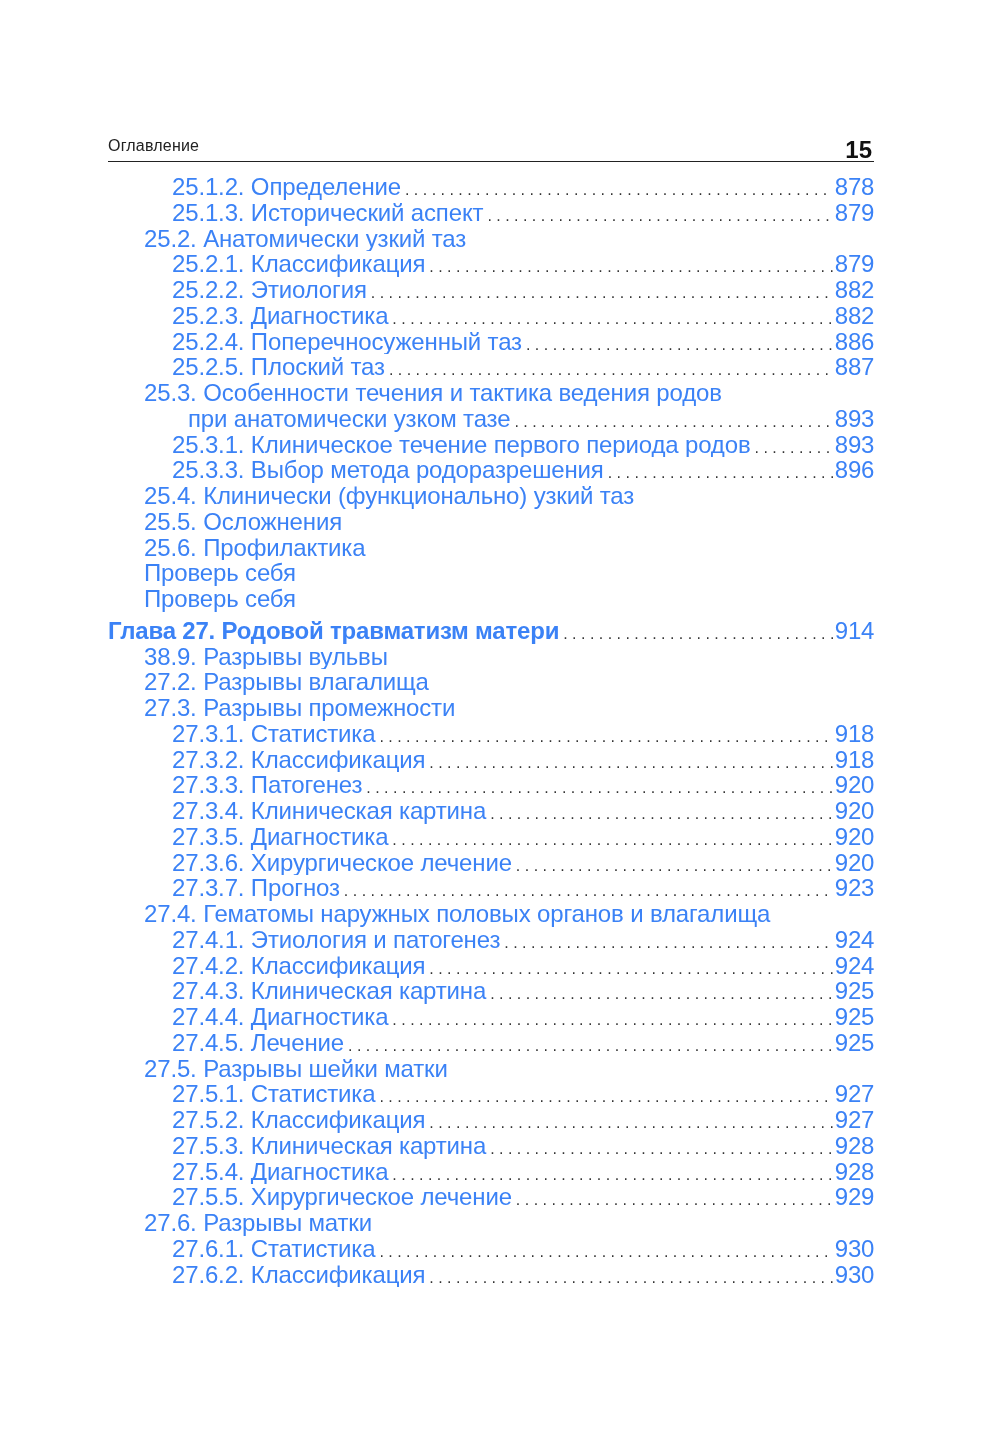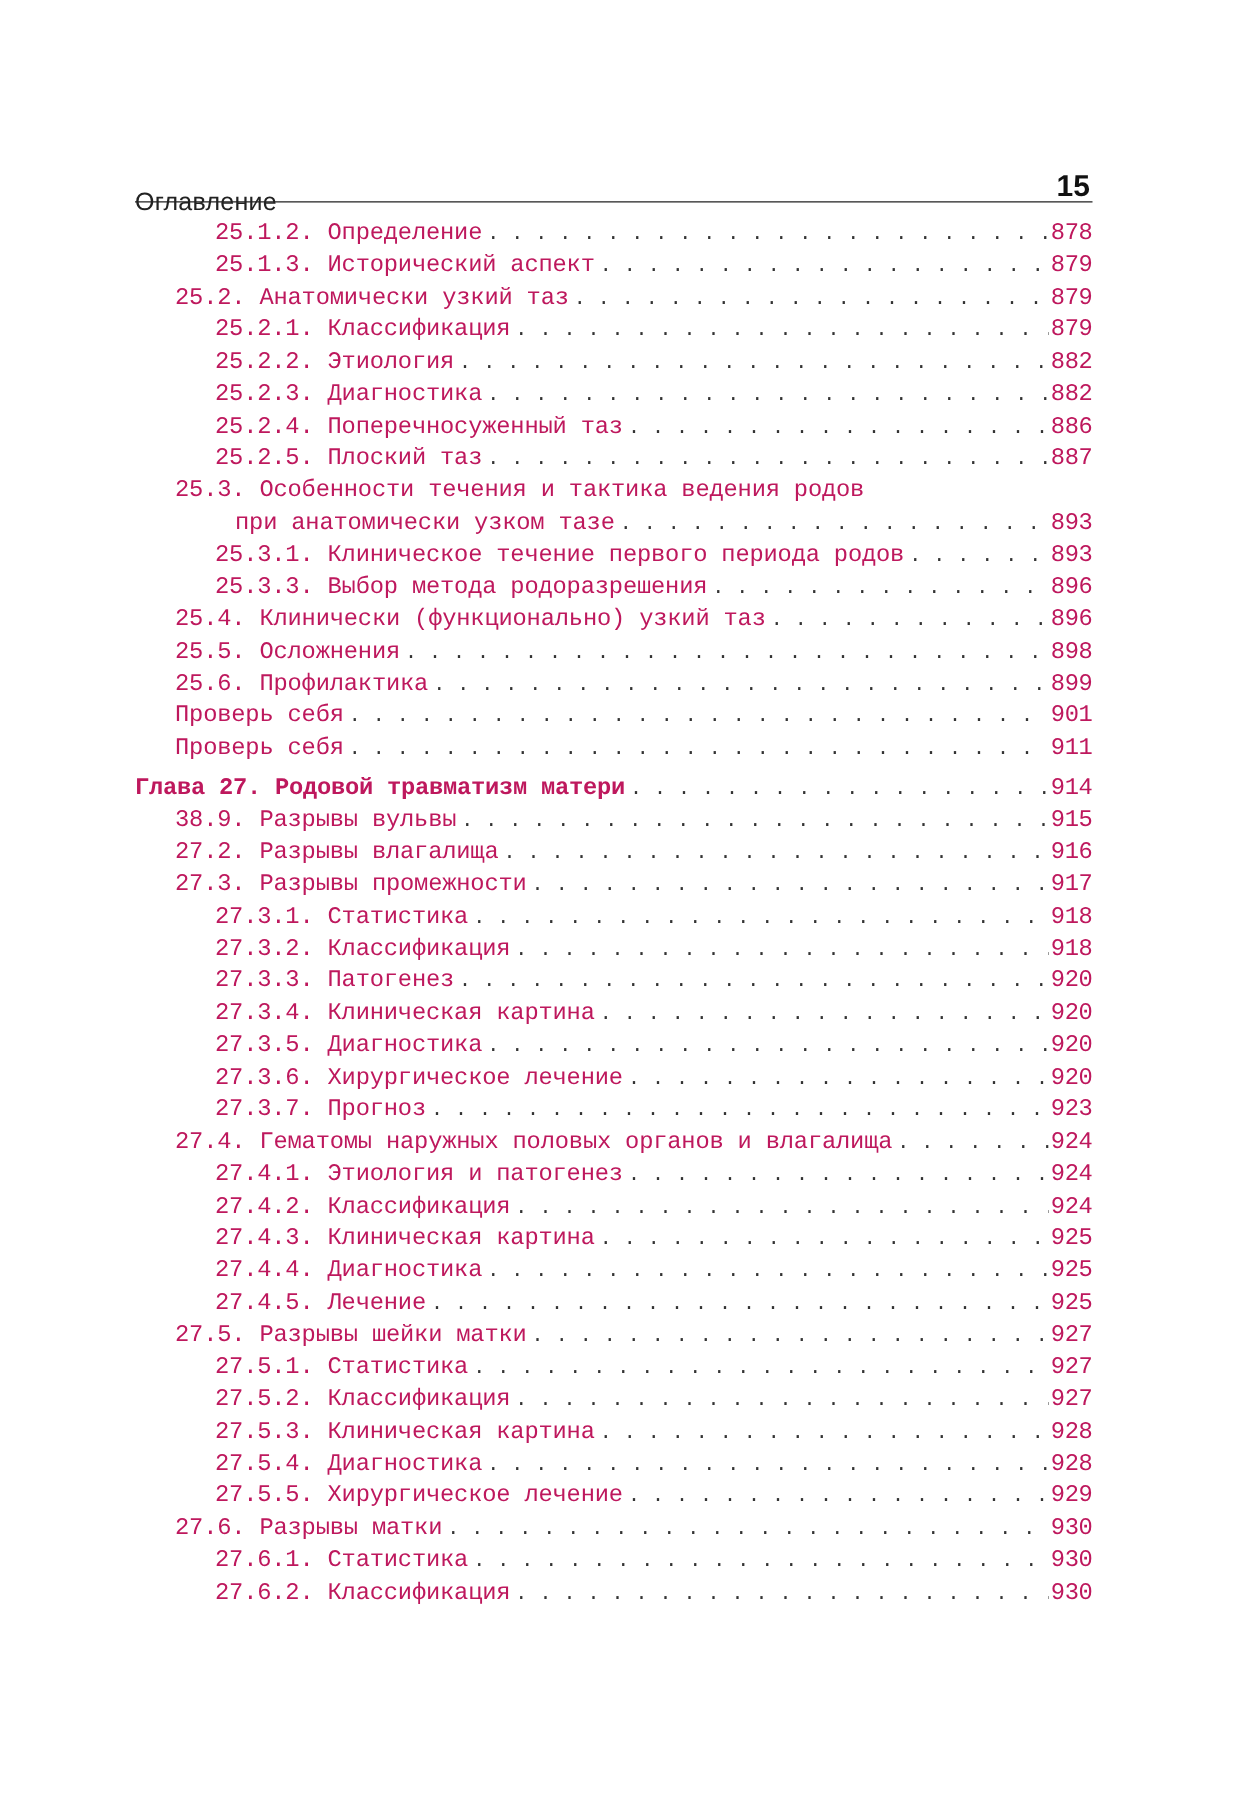--- a/index.html
+++ b/index.html
@@ -25,53 +25,53 @@
       top: 135px;
       left: 0;
       width: 766px;
       height: 26px;
       border-bottom: 1.5px solid #222;
       font-family: "Liberation Sans", sans-serif;
     }
     .running-head .title {
       position: absolute;
       left: 0;
-      top: 16px;
-      font-size: 20px;
+      top: 2px;
+      font-size: 16px;
       letter-spacing: 0.2px;
       color: #222;
     }
     .running-head .pageno {
       position: absolute;
       right: 2px;
       top: 1px;
       font-size: 24px;
       font-weight: bold;
       color: #111;
     }
     .toc {
       position: absolute;
       top: 174px;
       left: 0;
       width: 766px;
-      font-family: Liberation Mono, monospace;
-      font-size: 19px;
-      color: #be185d;
+      font-family: Liberation Sans, sans-serif;
+      font-size: 24px;
+      color: #3b82f6;
     }
     .row {
       display: flex;
       align-items: baseline;
       height: 25.75px;
       line-height: 25.75px;
       white-space: nowrap;
       overflow: hidden;
     }
     .row.gap-before { margin-top: 6px; }
     .row.lvl0 { padding-left: 0; }
-    .row.lvl1 { padding-left: 32px; }
+    .row.lvl1 { padding-left: 32px; flex-direction: column; }
     .row.lvl2 { padding-left: 64px; }
     .row.lvl-cont { padding-left: 80px; }
     .row.chapter .label { font-weight: bold; letter-spacing: -0.2px; }
     .row .label {
       flex: 0 0 auto;
       letter-spacing: -0.15px;
     }
     .row .dots {
       flex: 1 1 auto;
       overflow: hidden;

